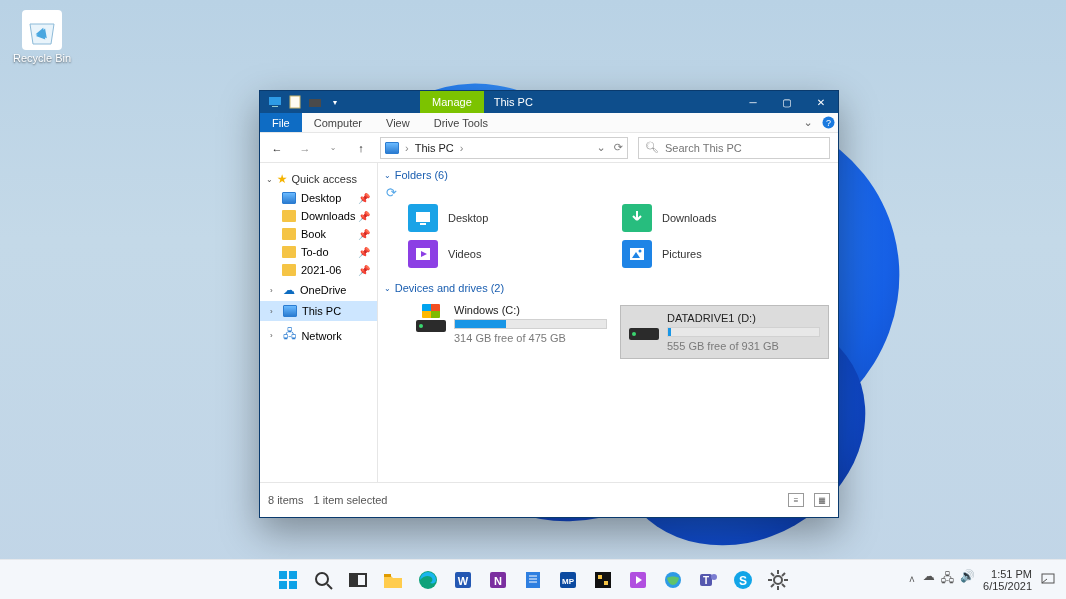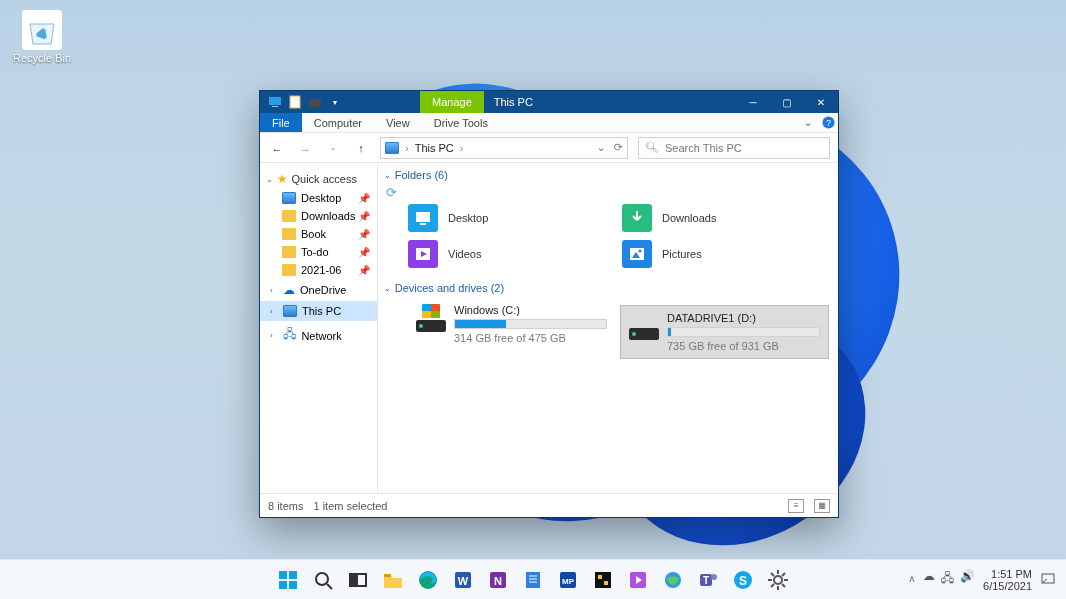--- a/index.html
+++ b/index.html
@@ -102,21 +102,21 @@
   .drive .dico .base{ position:absolute; bottom:0; left:0; width:30px; height:12px; background:#2b2b2b; border-radius:2px;}
   .drive .dico .base::after{content:""; position:absolute; left:3px; top:4px; width:4px;height:4px;background:#3ad670;border-radius:50%;}
   .drive .dico .win{ position:absolute; top:0; left:6px; width:18px;height:14px;
      background:conic-gradient(#f25022 0 25%, #7fba00 0 50%, #ffb900 0 75%, #00a4ef 0 100%);
      border-radius:1px;}
   .drive .info{ flex:1;}
   .drive .name{ color:#222; margin-bottom:3px;}
   .drive .bar{ height:10px; background:#e8e8e8; position:relative; margin-bottom:3px; border:1px solid #d1d1d1;}
   .drive .bar .fill{ position:absolute; top:0; left:0; bottom:0; background:#1996e6;}
   .drive .free{ color:#7a7a7a;}
-  .status{ height:24px; border-top:1px solid #e6e6e6; display:flex; align-items:center; padding:0 8px;
+  .status{ height:35px; border-top:1px solid #e6e6e6; display:flex; align-items:center; padding:0 8px;
      font-size:11px; color:#555; gap:10px;}
   .status .spacer{flex:1;}
   .view-toggle{ width:16px;height:14px; border:1px solid #999; display:flex; font-size:8px;
      align-items:center; justify-content:center; color:#555;}
   
   .taskbar{ position:absolute; bottom:0; left:0; right:0; height:40px;
      background:rgba(248,250,253,0.92); border-top:1px solid rgba(0,0,0,0.06);
      display:flex; align-items:center;}
   .tb-center{ position:absolute; left:50%; transform:translateX(-50%); display:flex; gap:5px;}
   .tbitem{ width:30px;height:30px; display:flex;align-items:center;justify-content:center;
@@ -348,21 +348,21 @@
           </div>
           <div class="drive sel">
             <div class="dico">
               <div class="base"></div>
             </div>
             <div class="info">
               <div class="name">DATADRIVE1 (D:)</div>
               <div class="bar">
                 <div class="fill" style="width:2%"></div>
               </div>
-              <div class="free">735 GB free of 931 GB</div>
+              <div class="free">555 GB free of 931 GB</div>
             </div>
           </div>
         </div>
     </div>
   </div>
 
   <div class="status">
     <span>8 items</span>
     <span>1 item selected</span>
     <span class="spacer"></span>

